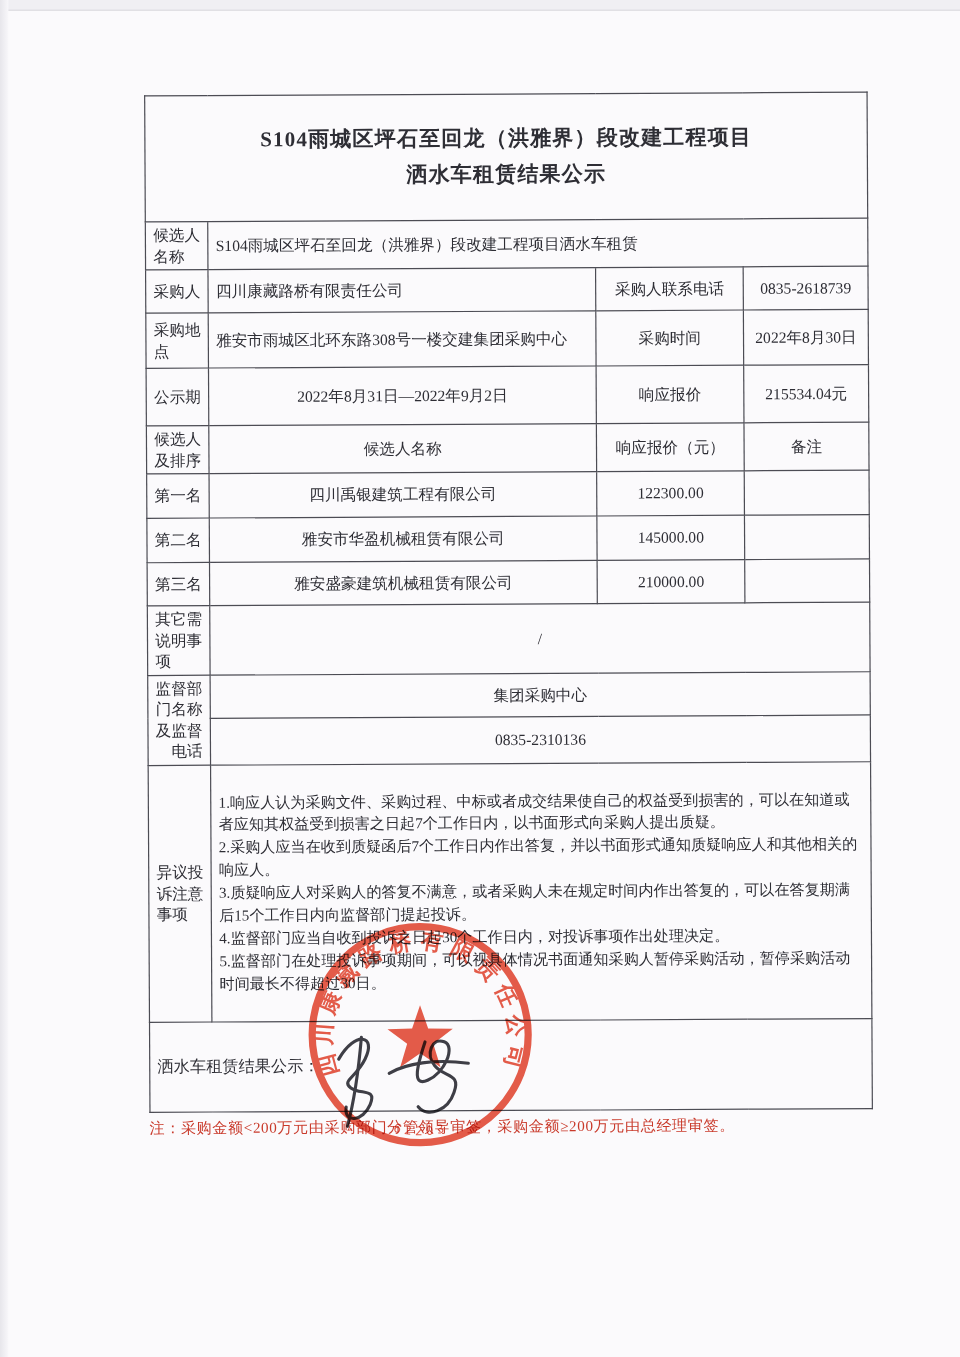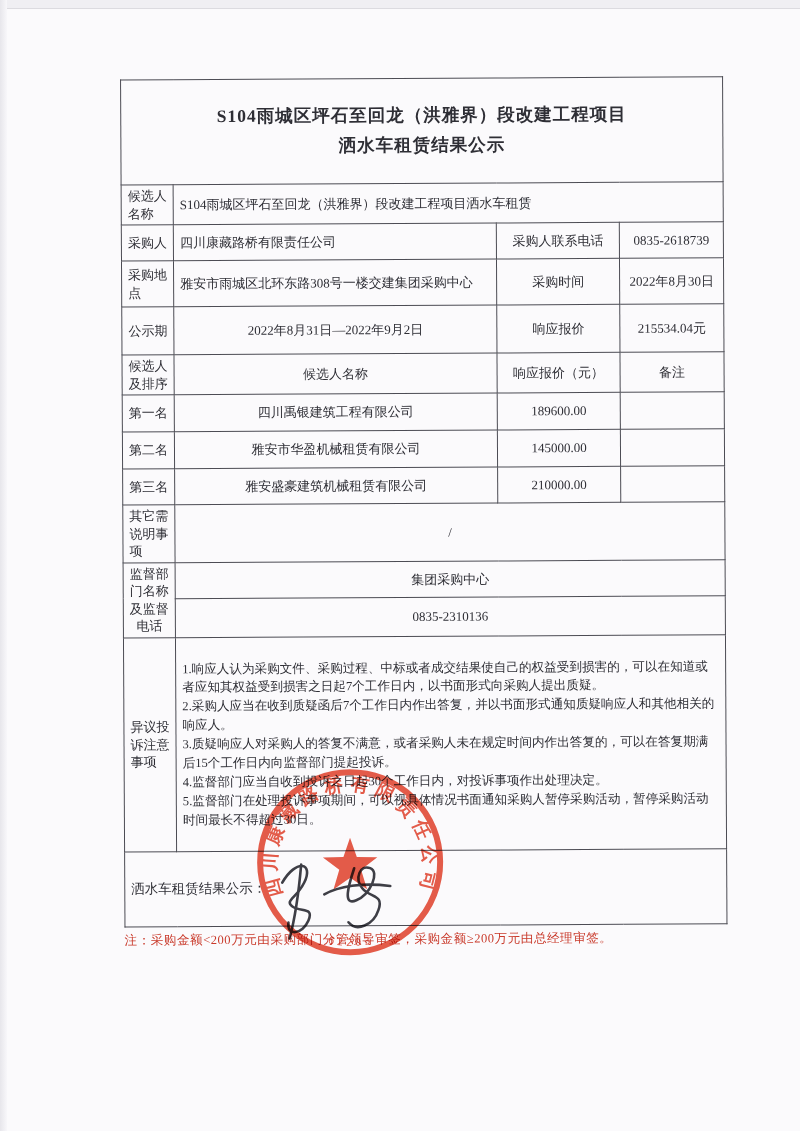--- a/index.html
+++ b/index.html
@@ -13,21 +13,21 @@
   .scan-left{position:absolute;top:0;left:0;bottom:0;width:7px;background:linear-gradient(90deg,#e7e6eb,#f8f7fa);}
   .sheet{position:absolute;inset:0;transform:rotate(-0.3deg);transform-origin:50% 40%;}
   .doc{position:absolute;left:122px;top:78px;width:602px;}
 
   table.main{border-collapse:collapse;table-layout:fixed;width:602px;font-size:13px;}
   table.main td{border:1.5px solid #4c4c54;vertical-align:middle;padding:2px 6px;
     word-break:break-all;line-height:1.35;}
   .r-title td{height:100px;border-bottom:1.5px solid #4c4c54;}
   .title-wrap{text-align:center;font-size:17.5px;font-weight:bold;letter-spacing:1px;line-height:1.7;}
   .lab{padding:2px 4px;}
-  .lab-c{text-align:center;padding:2px 2px;}
+  .lab-c{text-align:right;padding:2px 2px;}
   .cell-l{text-align:left;padding:2px 9px;}
   .cell-c{text-align:center;}
   .h42{height:39px}.h39{height:36px}.h49{height:46px}.h51{height:48px}
   .h40{height:37px}.h37{height:34px}.h217{height:214px}.h78{height:75px}
   .complaint-cell{vertical-align:middle;padding:6px 10px;}
   .complaint-cell p{margin:0;font-size:12.6px;line-height:1.5;text-align:left;}
   .sign-cell{padding:4px 4px;font-size:13.5px;}
   .footnote{margin-top:5px;font-size:12.6px;letter-spacing:0.5px;}
 
   
@@ -92,21 +92,21 @@
       <tr class="h40">
         <td class="lab">候选人及排序</td>
         <td class="cell-c">候选人名称</td>
         <td class="cell-c">响应报价（元）</td>
         <td class="cell-c">备注</td>
       </tr>
 
       <tr class="h40">
         <td class="lab-c">第一名</td>
         <td class="cell-c">四川禹银建筑工程有限公司</td>
-        <td class="cell-c">189600.00</td>
+        <td class="cell-c">122300.00</td>
         <td class="cell-c"></td>
       </tr>
       <tr class="h40">
         <td class="lab-c">第二名</td>
         <td class="cell-c">雅安市华盈机械租赁有限公司</td>
         <td class="cell-c">145000.00</td>
         <td class="cell-c"></td>
       </tr>
       <tr class="h39">
         <td class="lab-c">第三名</td>

